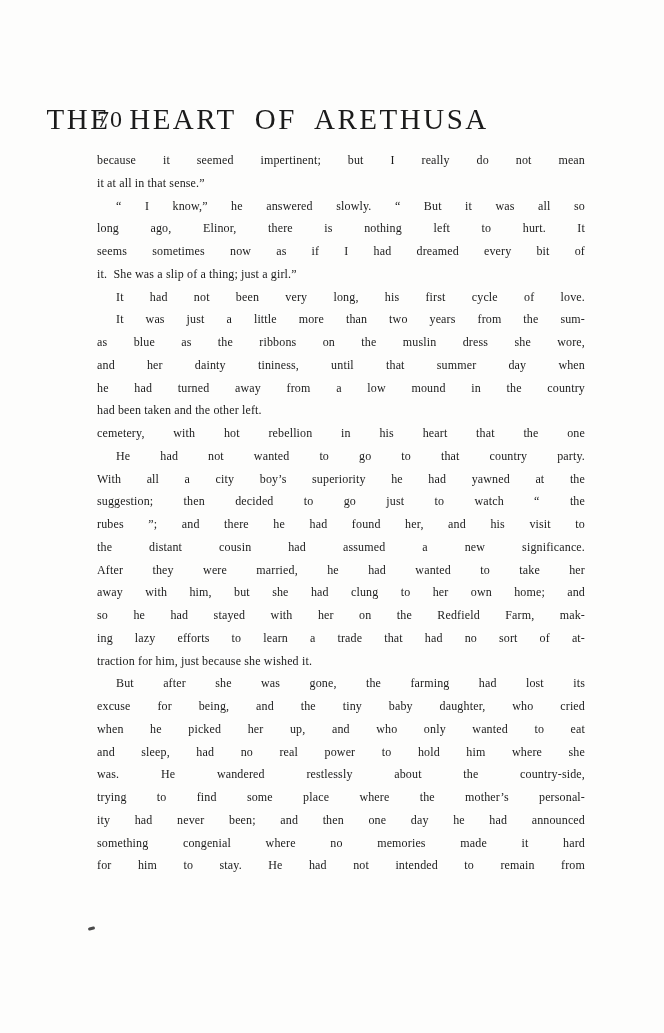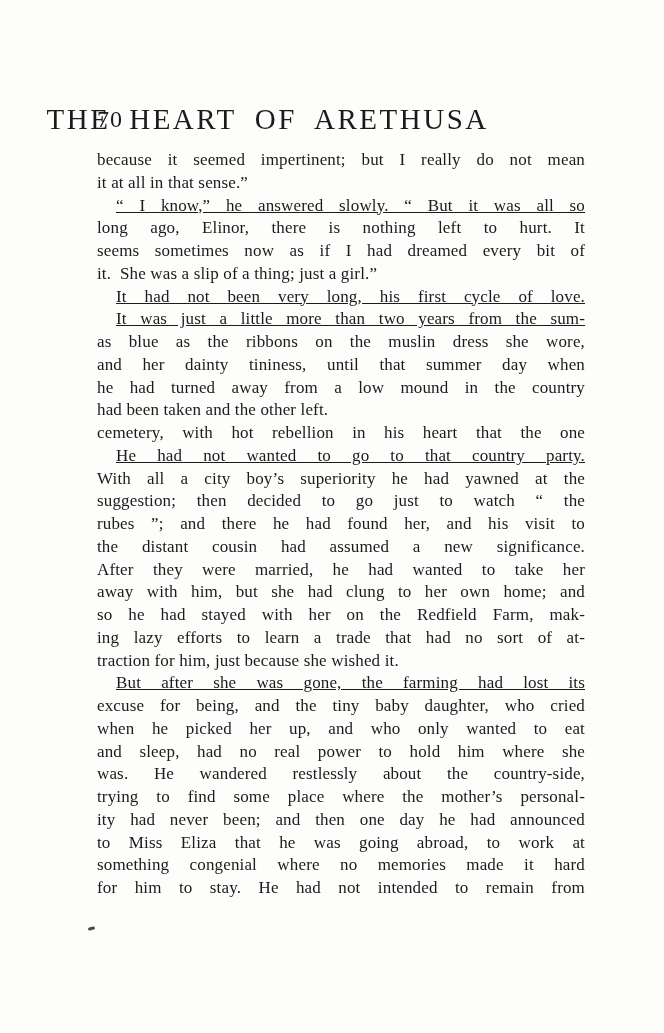--- a/index.html
+++ b/index.html
@@ -45,34 +45,33 @@
   }
   .body-text {
     position: absolute;
     top: 149px;
     left: 97px;
     width: 488px;
   }
   .line {
     height: 22.75px;
     line-height: 22.75px;
-    font-size: 17px;
+    font-size: 12px;
     letter-spacing: 0.15px;
     text-align: justify;
     text-align-last: justify;
     overflow: hidden;
   }
   .line.no-just {
     text-align: left;
     text-align-last: left;
     white-space: pre-wrap;
   }
   .line.indent {
     text-indent: 19px;
-    text-decoration: underline;
   }
   .scan-artifact {
     position: absolute;
     left: 88px;
     top: 927px;
     width: 7px;
     height: 3px;
     background: #4a4a4a;
     border-radius: 2px;
     transform: rotate(-14deg);
@@ -110,18 +109,17 @@
       <div class="line">so he had stayed with her on the Redfield Farm, mak-</div>
       <div class="line">ing lazy efforts to learn a trade that had no sort of at-</div>
       <div class="line no-just">traction for him, just because she wished it.</div>
       <div class="line indent">But after she was gone, the farming had lost its</div>
       <div class="line">excuse for being, and the tiny baby daughter, who cried</div>
       <div class="line">when he picked her up, and who only wanted to eat</div>
       <div class="line">and sleep, had no real power to hold him where she</div>
       <div class="line">was.  He wandered restlessly about the country-side,</div>
       <div class="line">trying to find some place where the mother’s personal-</div>
       <div class="line">ity had never been; and then one day he had announced</div>
-      <div class="line">to Miss Eliza that he was going abroad, to work at</div>
       <div class="line">something congenial where no memories made it hard</div>
       <div class="line">for him to stay.  He had not intended to remain from</div>
     </div>
   <div class="scan-artifact"></div>
 </div>
 
 </body></html>

